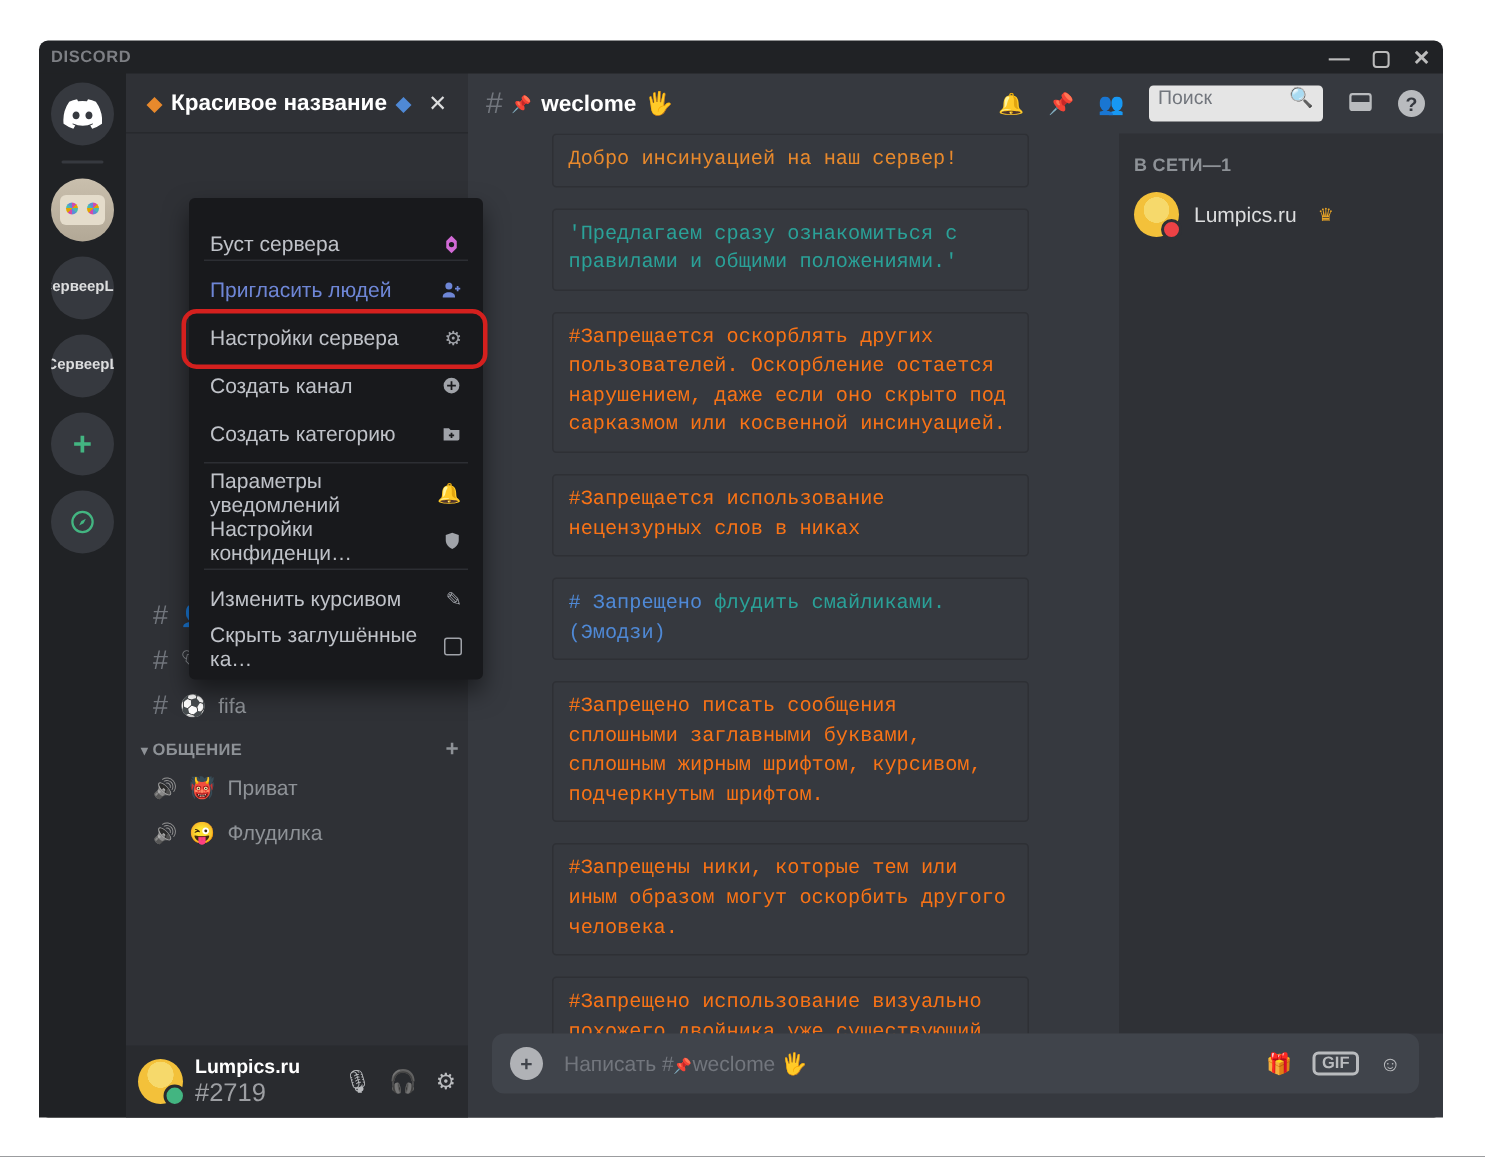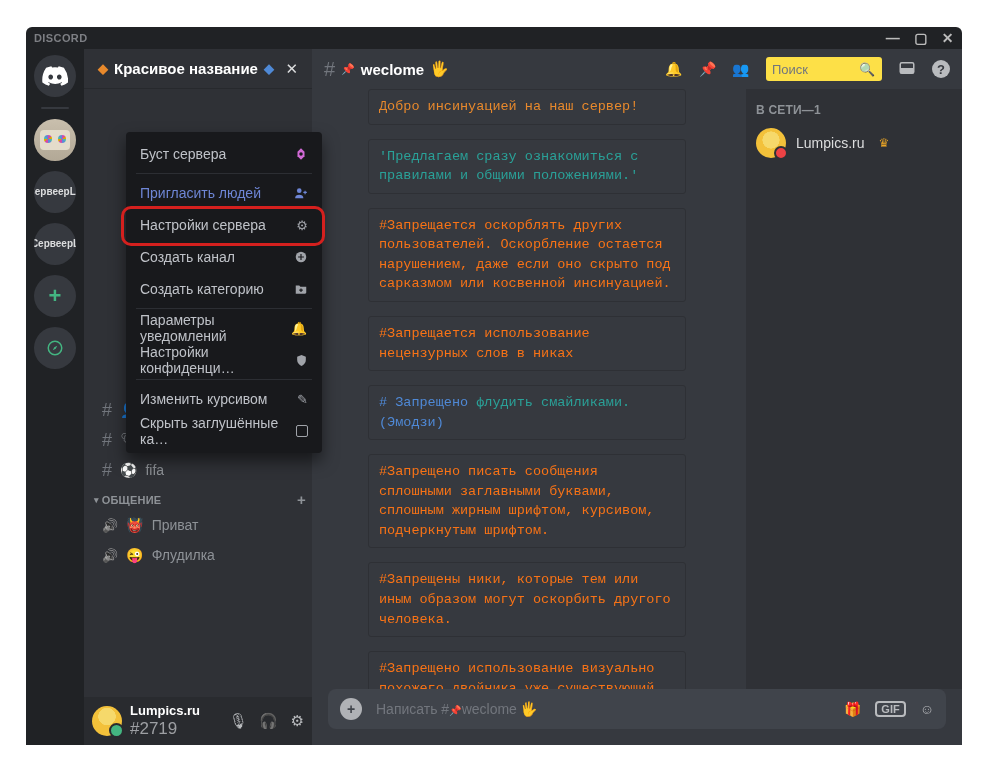--- a/index.html
+++ b/index.html
@@ -93,35 +93,35 @@
     height: 32px; padding: 0 8px; color: #bfc2c8; font-size: 14px;
     border-radius: 3px;
   }
   .ctx .mi.invite { color: #6e86d6; }
   .ctx .mi .ico { color: #a0a3a9; font-size: 13px; display: flex; align-items: center; }
   .ctx .sep { height: 1px; background: #2c2e33; margin: 3px 4px; }
   .ctx .highlight {
     position: absolute; left: -5px; top: 74px; width: 204px; height: 40px;
     border: 3px solid #d4201e; border-radius: 10px; pointer-events: none;
   }
-  .ctx .boost { position: relative; }
+  .ctx .boost { position: relative; align-items: flex-end; }
   .ctx .boost .ico svg { display: block; }
   .ctx .chk { width: 12px; height: 12px; border: 1.5px solid #a0a3a9; border-radius: 2px; }
   
   .main { flex: 1; background: #36393f; display: flex; flex-direction: column; min-width: 0; }
   .topbar {
     height: 40px; display: flex; align-items: center; padding: 0 12px;
     border-bottom: 0;
   }
   .topbar .title { display: flex; align-items: center; gap: 6px; color: #fff; font-weight: 700; font-size: 15px; }
   .topbar .title .hash { color: #72767d; font-weight: 400; font-size: 20px; }
   .topbar .icons { margin-left: auto; display: flex; align-items: center; gap: 16px; color: #b9bbbe; }
   .topbar .search {
-    background: #fde047; border-radius: 3px; height: 24px; width: 116px;
-    display: flex; align-items: center; padding: 0 6px; color: #72767d; font-size: 13px; gap: 6px;
+    background: #e5e5e5; border-radius: 3px; height: 24px; width: 116px;
+    display: flex; padding: 0 6px; color: #72767d; font-size: 13px; gap: 6px;
   }
   .topbar .search .mag { margin-left: auto; font-size: 13px; }
   .content { flex: 1; display: flex; min-height: 0; }
   .messages {
     flex: 1; display: flex; flex-direction: column; gap: 14px;
     padding: 4px 60px 10px 56px; overflow: hidden; min-width: 0;
   }
   .msg, .msg2 {
     border: 1px solid #2e3035; border-radius: 3px;
     font-family: Consolas, "Courier New", monospace; font-size: 13.5px;

